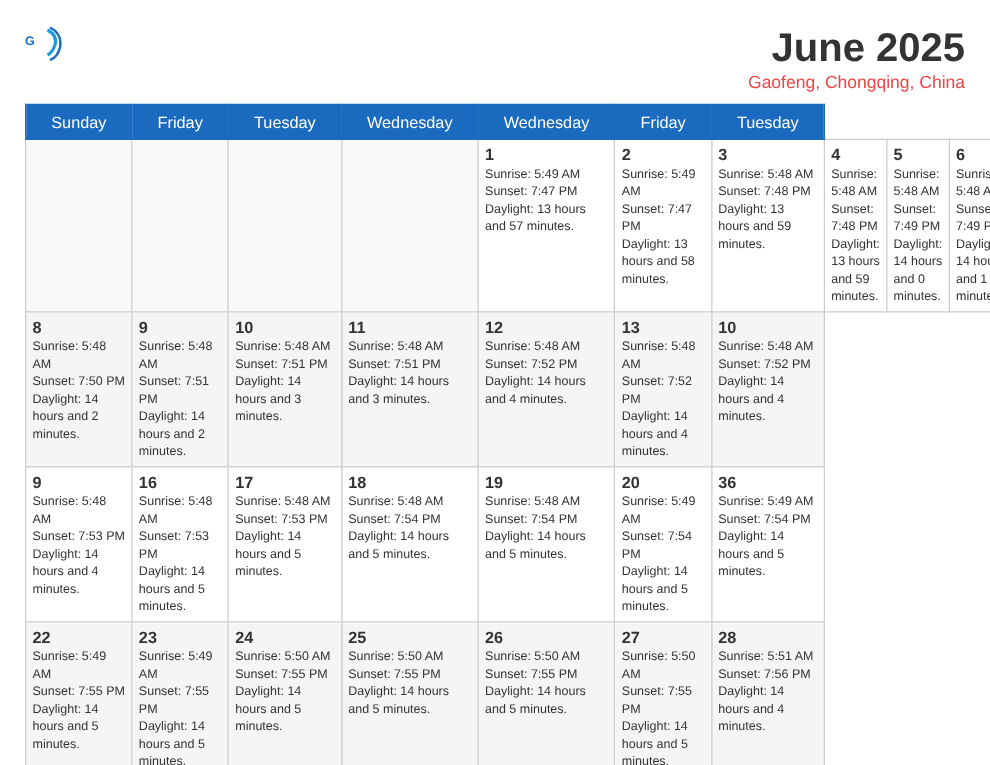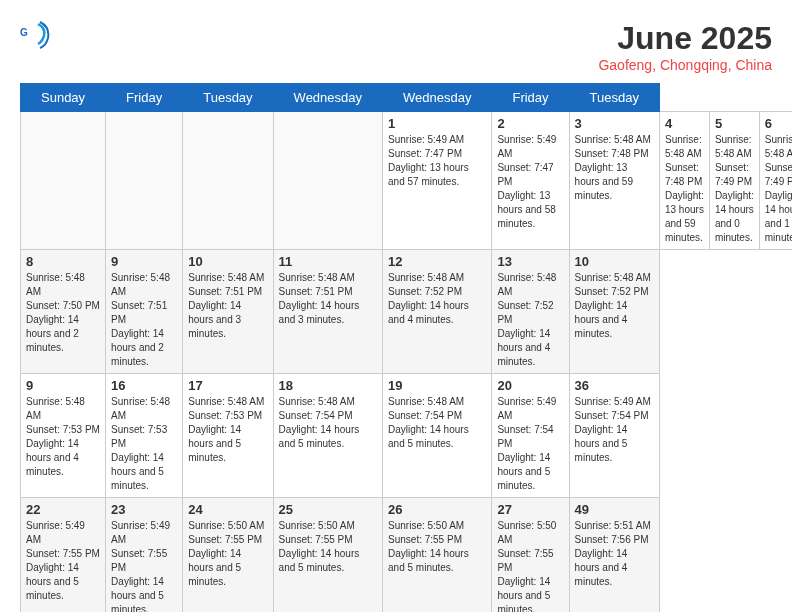--- a/index.html
+++ b/index.html
@@ -286,20 +286,20 @@
 Sunset: 7:55 PM
 Daylight: 14 hours and 5 minutes.</div>
         </td>
         <td>
           <span class="day-num">27</span>
           <div class="day-info" style="white-space: pre-line;">Sunrise: 5:50 AM
 Sunset: 7:55 PM
 Daylight: 14 hours and 5 minutes.</div>
         </td>
         <td>
-          <span class="day-num">49</span>
+          <span class="day-num">28</span>
           <div class="day-info" style="white-space: pre-line;">Sunrise: 5:51 AM
 Sunset: 7:56 PM
 Daylight: 14 hours and 4 minutes.</div>
         </td>
       </tr>
     </tbody>
 </table>
 
 </body></html>

